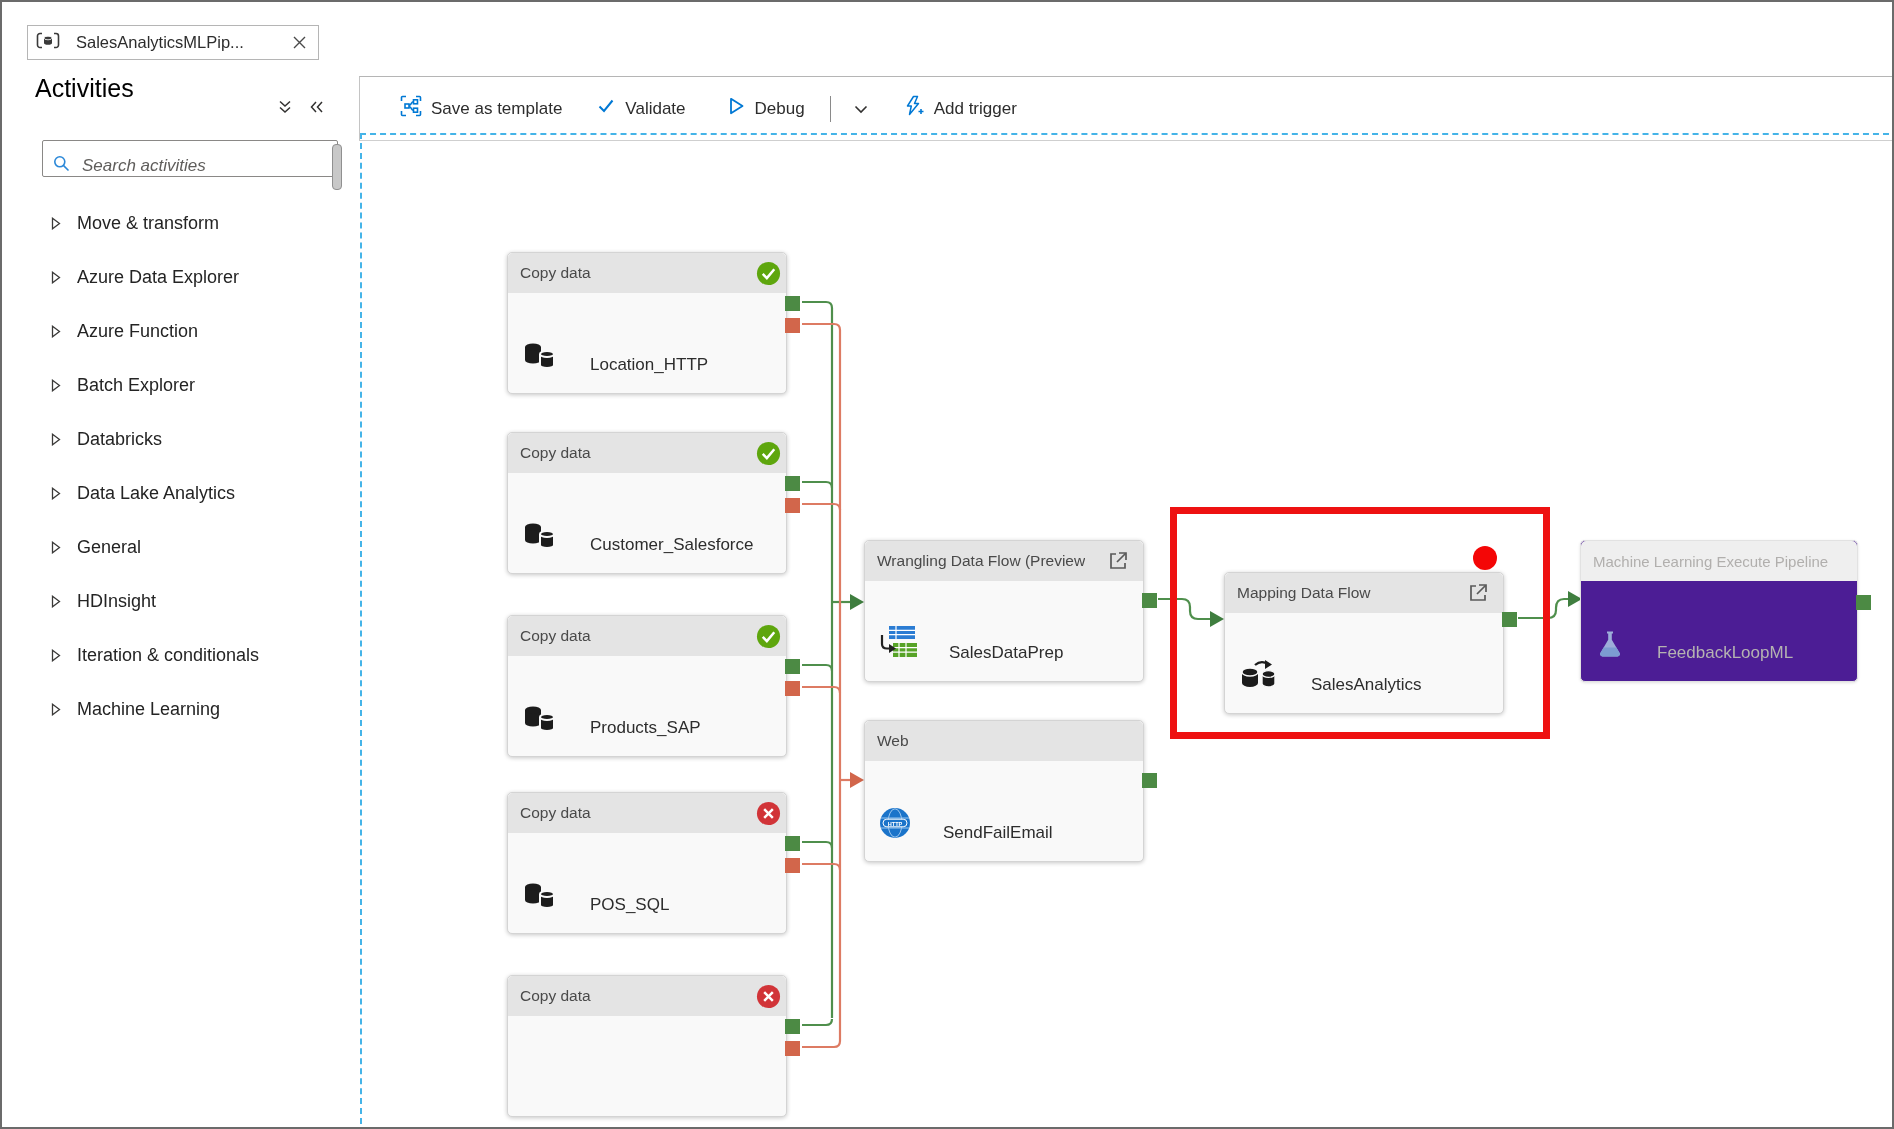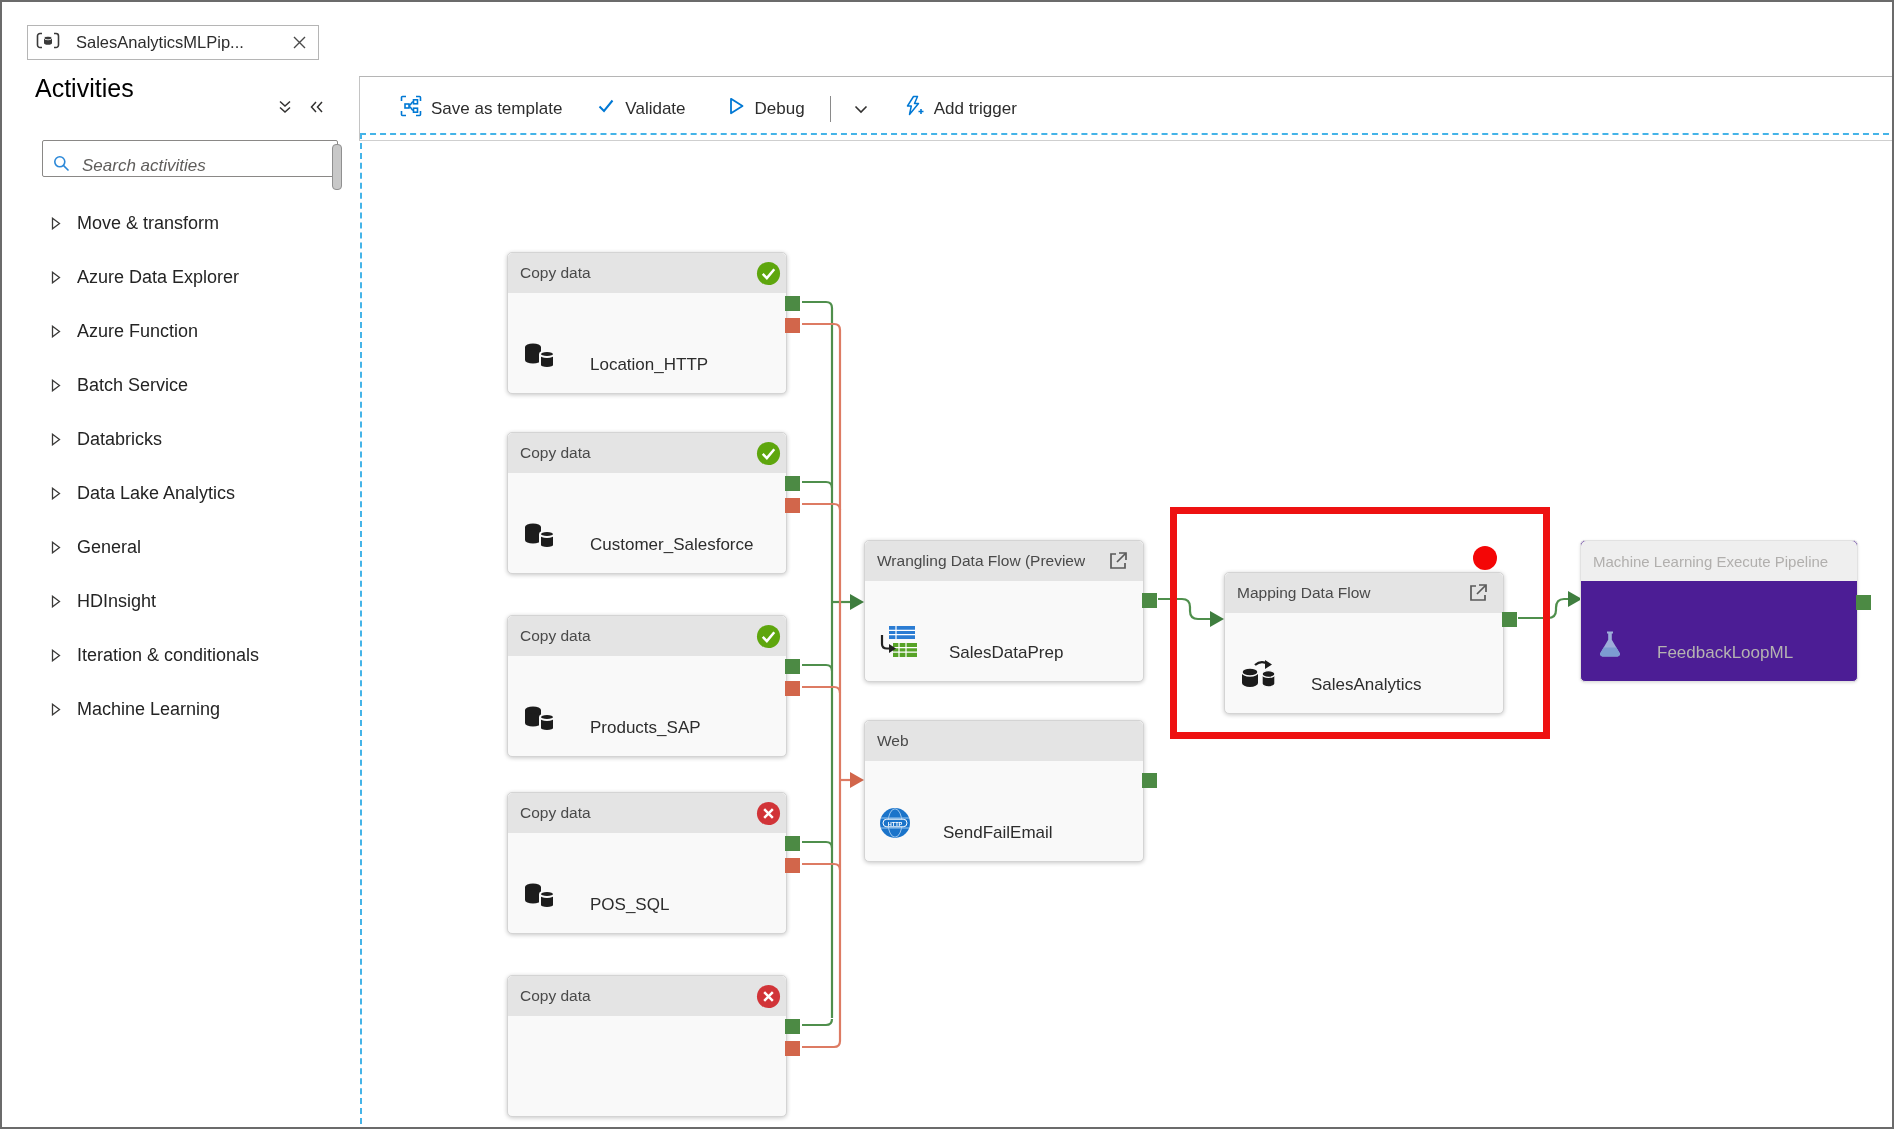--- a/index.html
+++ b/index.html
@@ -117,21 +117,21 @@
       <div class="sb-item">
           <svg width="10" height="13" viewBox="0 0 10 13">
             <path d="M1.5 1.2 L8.5 6.5 L1.5 11.8 Z" fill="none" stroke="#3b3a39" stroke-width="1.3"></path>
           </svg>
           <span class="lbl">Azure Function</span>
         </div>
       <div class="sb-item">
           <svg width="10" height="13" viewBox="0 0 10 13">
             <path d="M1.5 1.2 L8.5 6.5 L1.5 11.8 Z" fill="none" stroke="#3b3a39" stroke-width="1.3"></path>
           </svg>
-          <span class="lbl">Batch Service</span>
+          <span class="lbl">Batch Explorer</span>
         </div>
       <div class="sb-item">
           <svg width="10" height="13" viewBox="0 0 10 13">
             <path d="M1.5 1.2 L8.5 6.5 L1.5 11.8 Z" fill="none" stroke="#3b3a39" stroke-width="1.3"></path>
           </svg>
           <span class="lbl">Databricks</span>
         </div>
       <div class="sb-item">
           <svg width="10" height="13" viewBox="0 0 10 13">
             <path d="M1.5 1.2 L8.5 6.5 L1.5 11.8 Z" fill="none" stroke="#3b3a39" stroke-width="1.3"></path>

